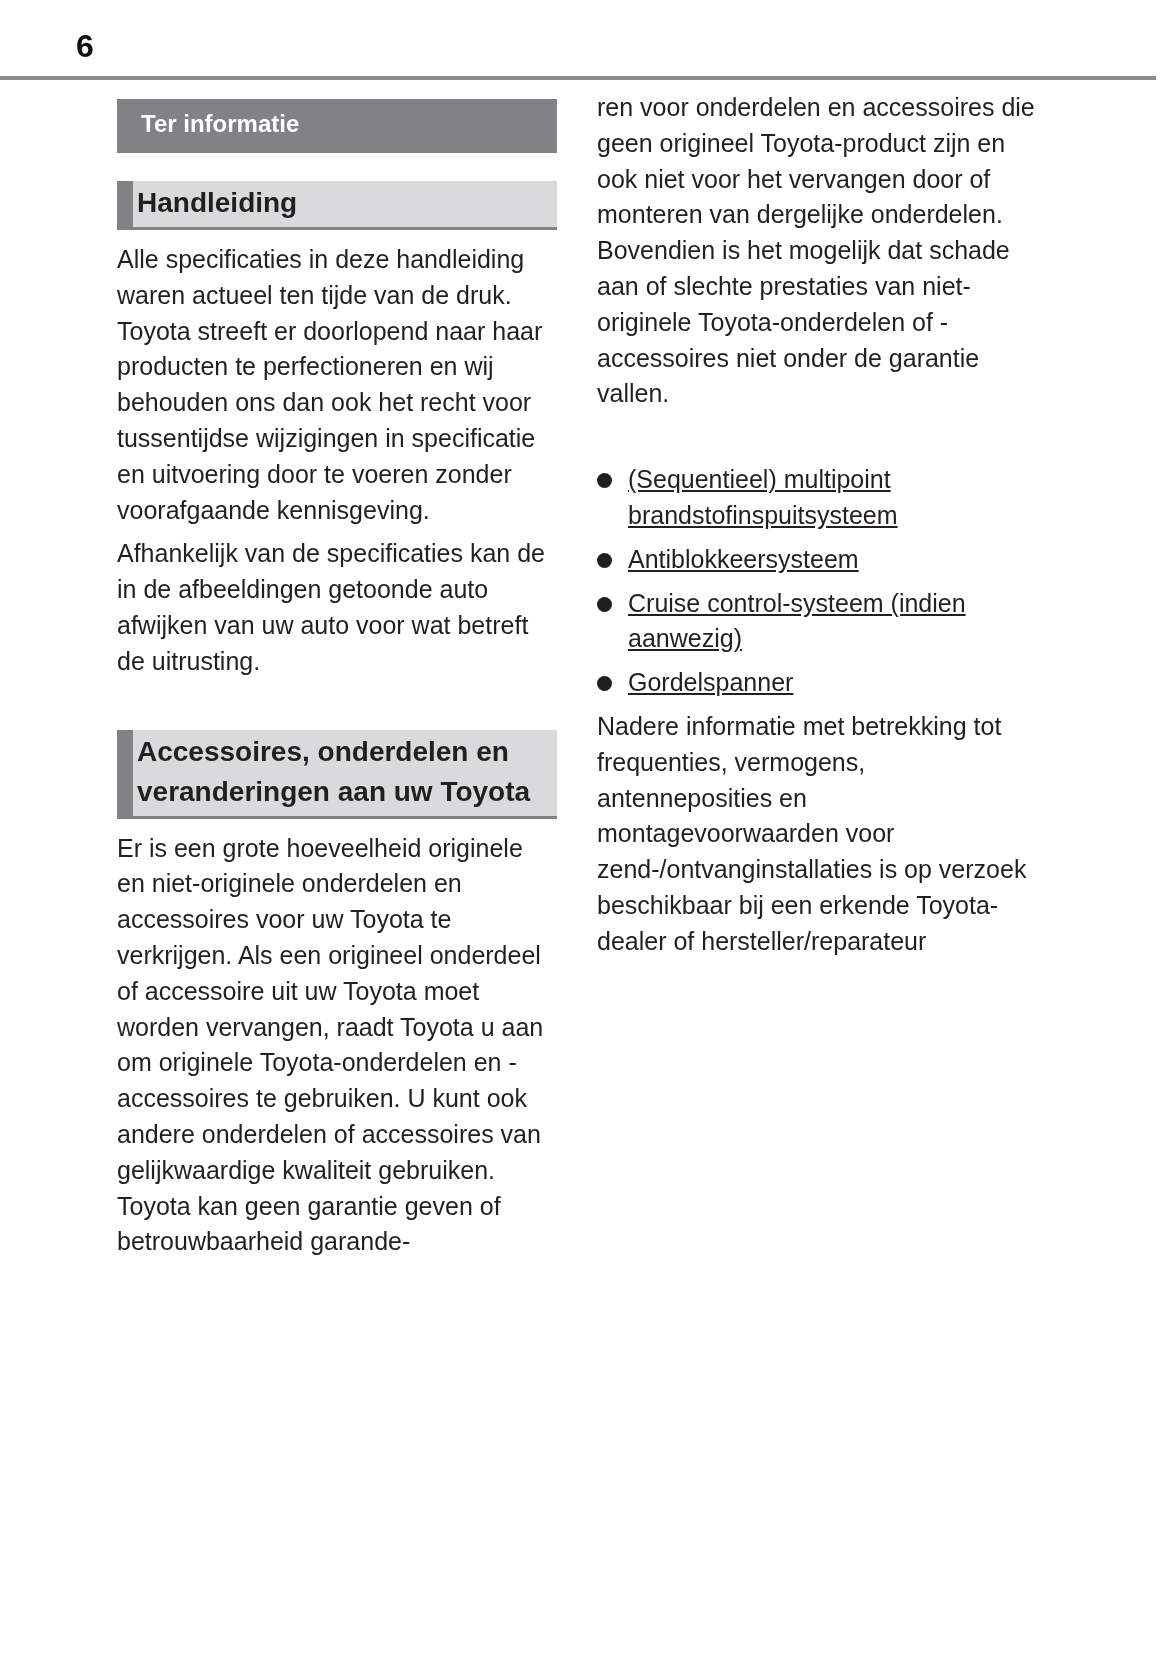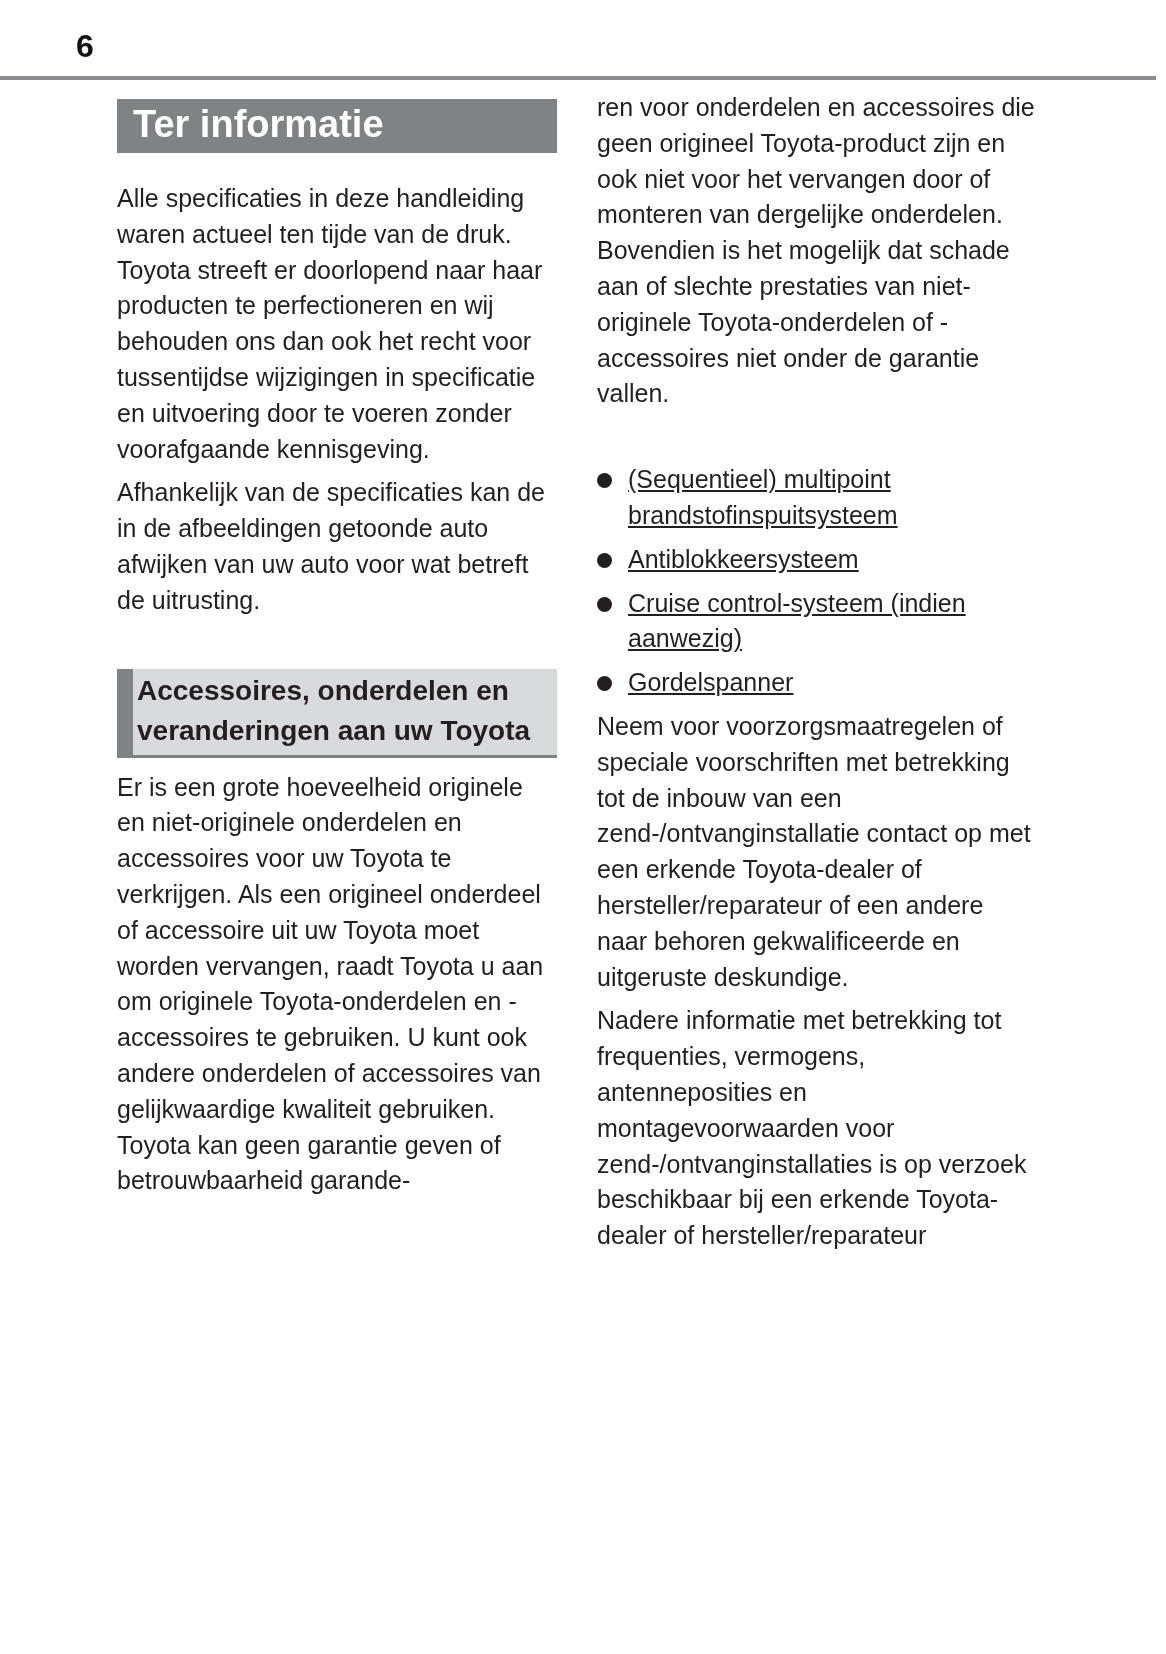--- a/index.html
+++ b/index.html
@@ -3,55 +3,55 @@
 <meta charset="utf-8">
 <style>
   html, body { margin:0; padding:0; background:#ffffff; }
   body { width:1166px; height:1654px; position:relative; overflow:hidden;
          font-family:"Liberation Sans", sans-serif; color:#231f20; }
   .page-num { position:absolute; left:76px; top:28px; font-size:32px; font-weight:bold; color:#111; }
   .top-rule { position:absolute; left:0; top:76px; width:1156px; height:4px; background:#8a8b8e; }
   .col { position:absolute; top:0; width:440px; }
   .col-left { left:117px; top:99px; }
   .col-right { left:597px; top:90px; }
-  .banner { background:#808285; color:#fff; font-weight:bold; font-size:38px;
-            height:54px; line-height:50px; padding-left:16px; margin-bottom:28px; }
+  .banner { background:#808285; color:#fff; font-weight:bold; font-size:24px;
+            height:54px; line-height:50px; padding-left:24px; margin-bottom:28px; }
   .section-head { background:#d9dadb; border-left:16px solid #808285; border-bottom:3px solid #808285;
                   font-weight:bold; font-size:28px; line-height:40px; padding:2px 8px 4px 4px;
                   color:#231f20; margin-bottom:12px; }
   p { margin:0 0 8px 0; font-size:25px; line-height:35.8px; }
   .gap { height:42px; }
   ul { list-style:none; margin:0 0 8px 0; padding:0;text-decoration:underline; }
   li { position:relative; padding-left:31px; font-size:25px; line-height:35.8px; margin-bottom:8px; }
   li .bullet { position:absolute; left:0; top:11px; width:15px; height:15px; border-radius:50%; background:#231f20; }
 </style>
 </head>
 <body>
 
 <div class="page-num">6</div>
 <div class="top-rule"></div>
 
 <div class="col col-left">
   <div class="banner">Ter informatie</div>
 
+  <div class="section-head">Handleiding</div>
   <p>Alle specificaties in deze handleiding waren actueel ten tijde van de druk. Toyota streeft er doorlopend naar haar producten te perfectioneren en wij behouden ons dan ook het recht voor tussentijdse wijzigingen in specificatie en uitvoering door te voeren zonder voorafgaande kennisgeving.</p>
   <p>Afhankelijk van de specificaties kan de in de afbeeldingen getoonde auto afwijken van uw auto voor wat betreft de uitrusting.</p>
 
   <div class="gap"></div>
 
   <div class="section-head">Accessoires, onderdelen en veranderingen aan uw Toyota</div>
   <p>Er is een grote hoeveelheid originele en niet-originele onderdelen en accessoires voor uw Toyota te verkrijgen. Als een origineel onderdeel of accessoire uit uw Toyota moet worden vervangen, raadt Toyota u aan om originele Toyota-onderdelen en -accessoires te gebruiken. U kunt ook andere onderdelen of accessoires van gelijkwaardige kwaliteit gebruiken. Toyota kan geen garantie geven of betrouwbaarheid garande-</p>
 </div>
 
 <div class="col col-right">
   <p>ren voor onderdelen en accessoires die geen origineel Toyota-product zijn en ook niet voor het vervangen door of monteren van dergelijke onderdelen. Bovendien is het mogelijk dat schade aan of slechte prestaties van niet-originele Toyota-onderdelen of -accessoires niet onder de garantie vallen.</p>
 
   <div class="gap"></div>
 
   <ul>
     <li><span class="bullet"></span><span>(Sequentieel) multipoint brandstofinspuitsysteem</span></li>
     <li><span class="bullet"></span><span>Antiblokkeersysteem</span></li>
     <li><span class="bullet"></span><span>Cruise control-systeem (indien aanwezig)</span></li>
     <li><span class="bullet"></span><span>Gordelspanner</span></li>
   </ul>
-  <p>Neem voor voorzorgsmaatregelen of speciale voorschriften met betrekking tot de inbouw van een zend-/ontvanginstallatie contact op met een erkende Toyota-dealer of hersteller/reparateur of een andere naar behoren gekwalificeerde en uitgeruste deskundige.</p>
   <p>Nadere informatie met betrekking tot frequenties, vermogens, antenneposities en montagevoorwaarden voor zend-/ontvanginstallaties is op verzoek beschikbaar bij een erkende Toyota-dealer of hersteller/reparateur</p>
 </div>
 
 </body></html>

